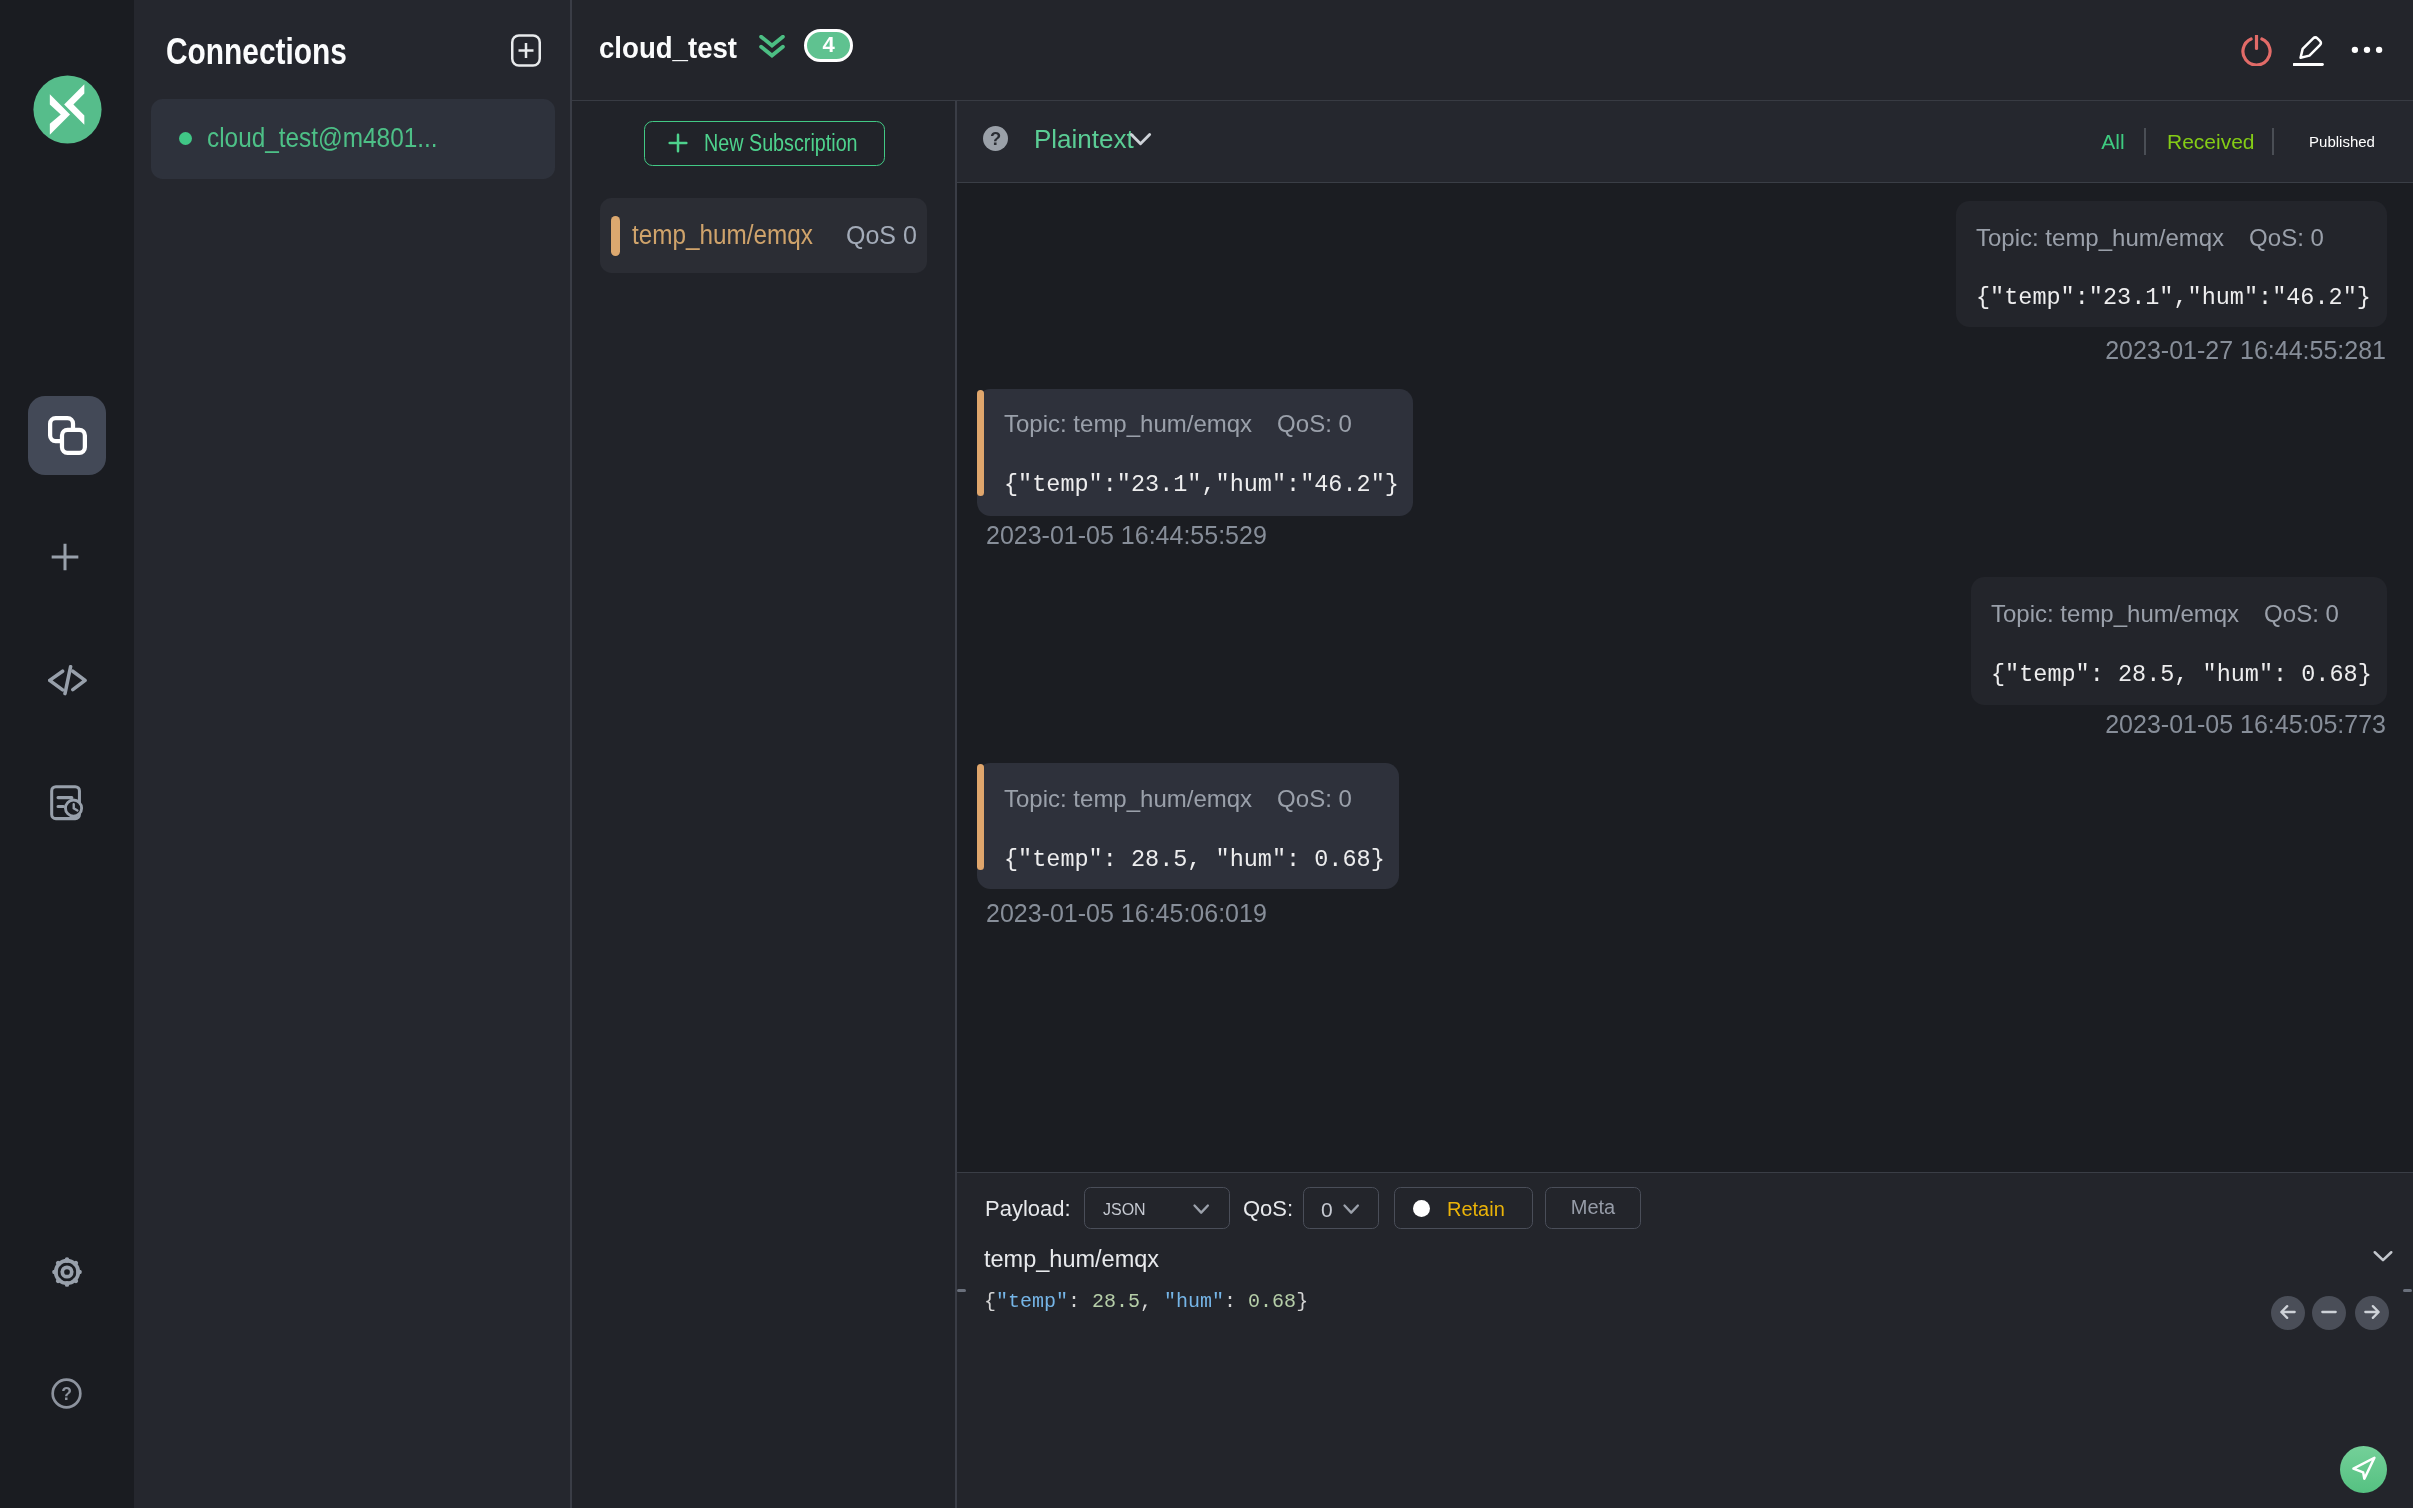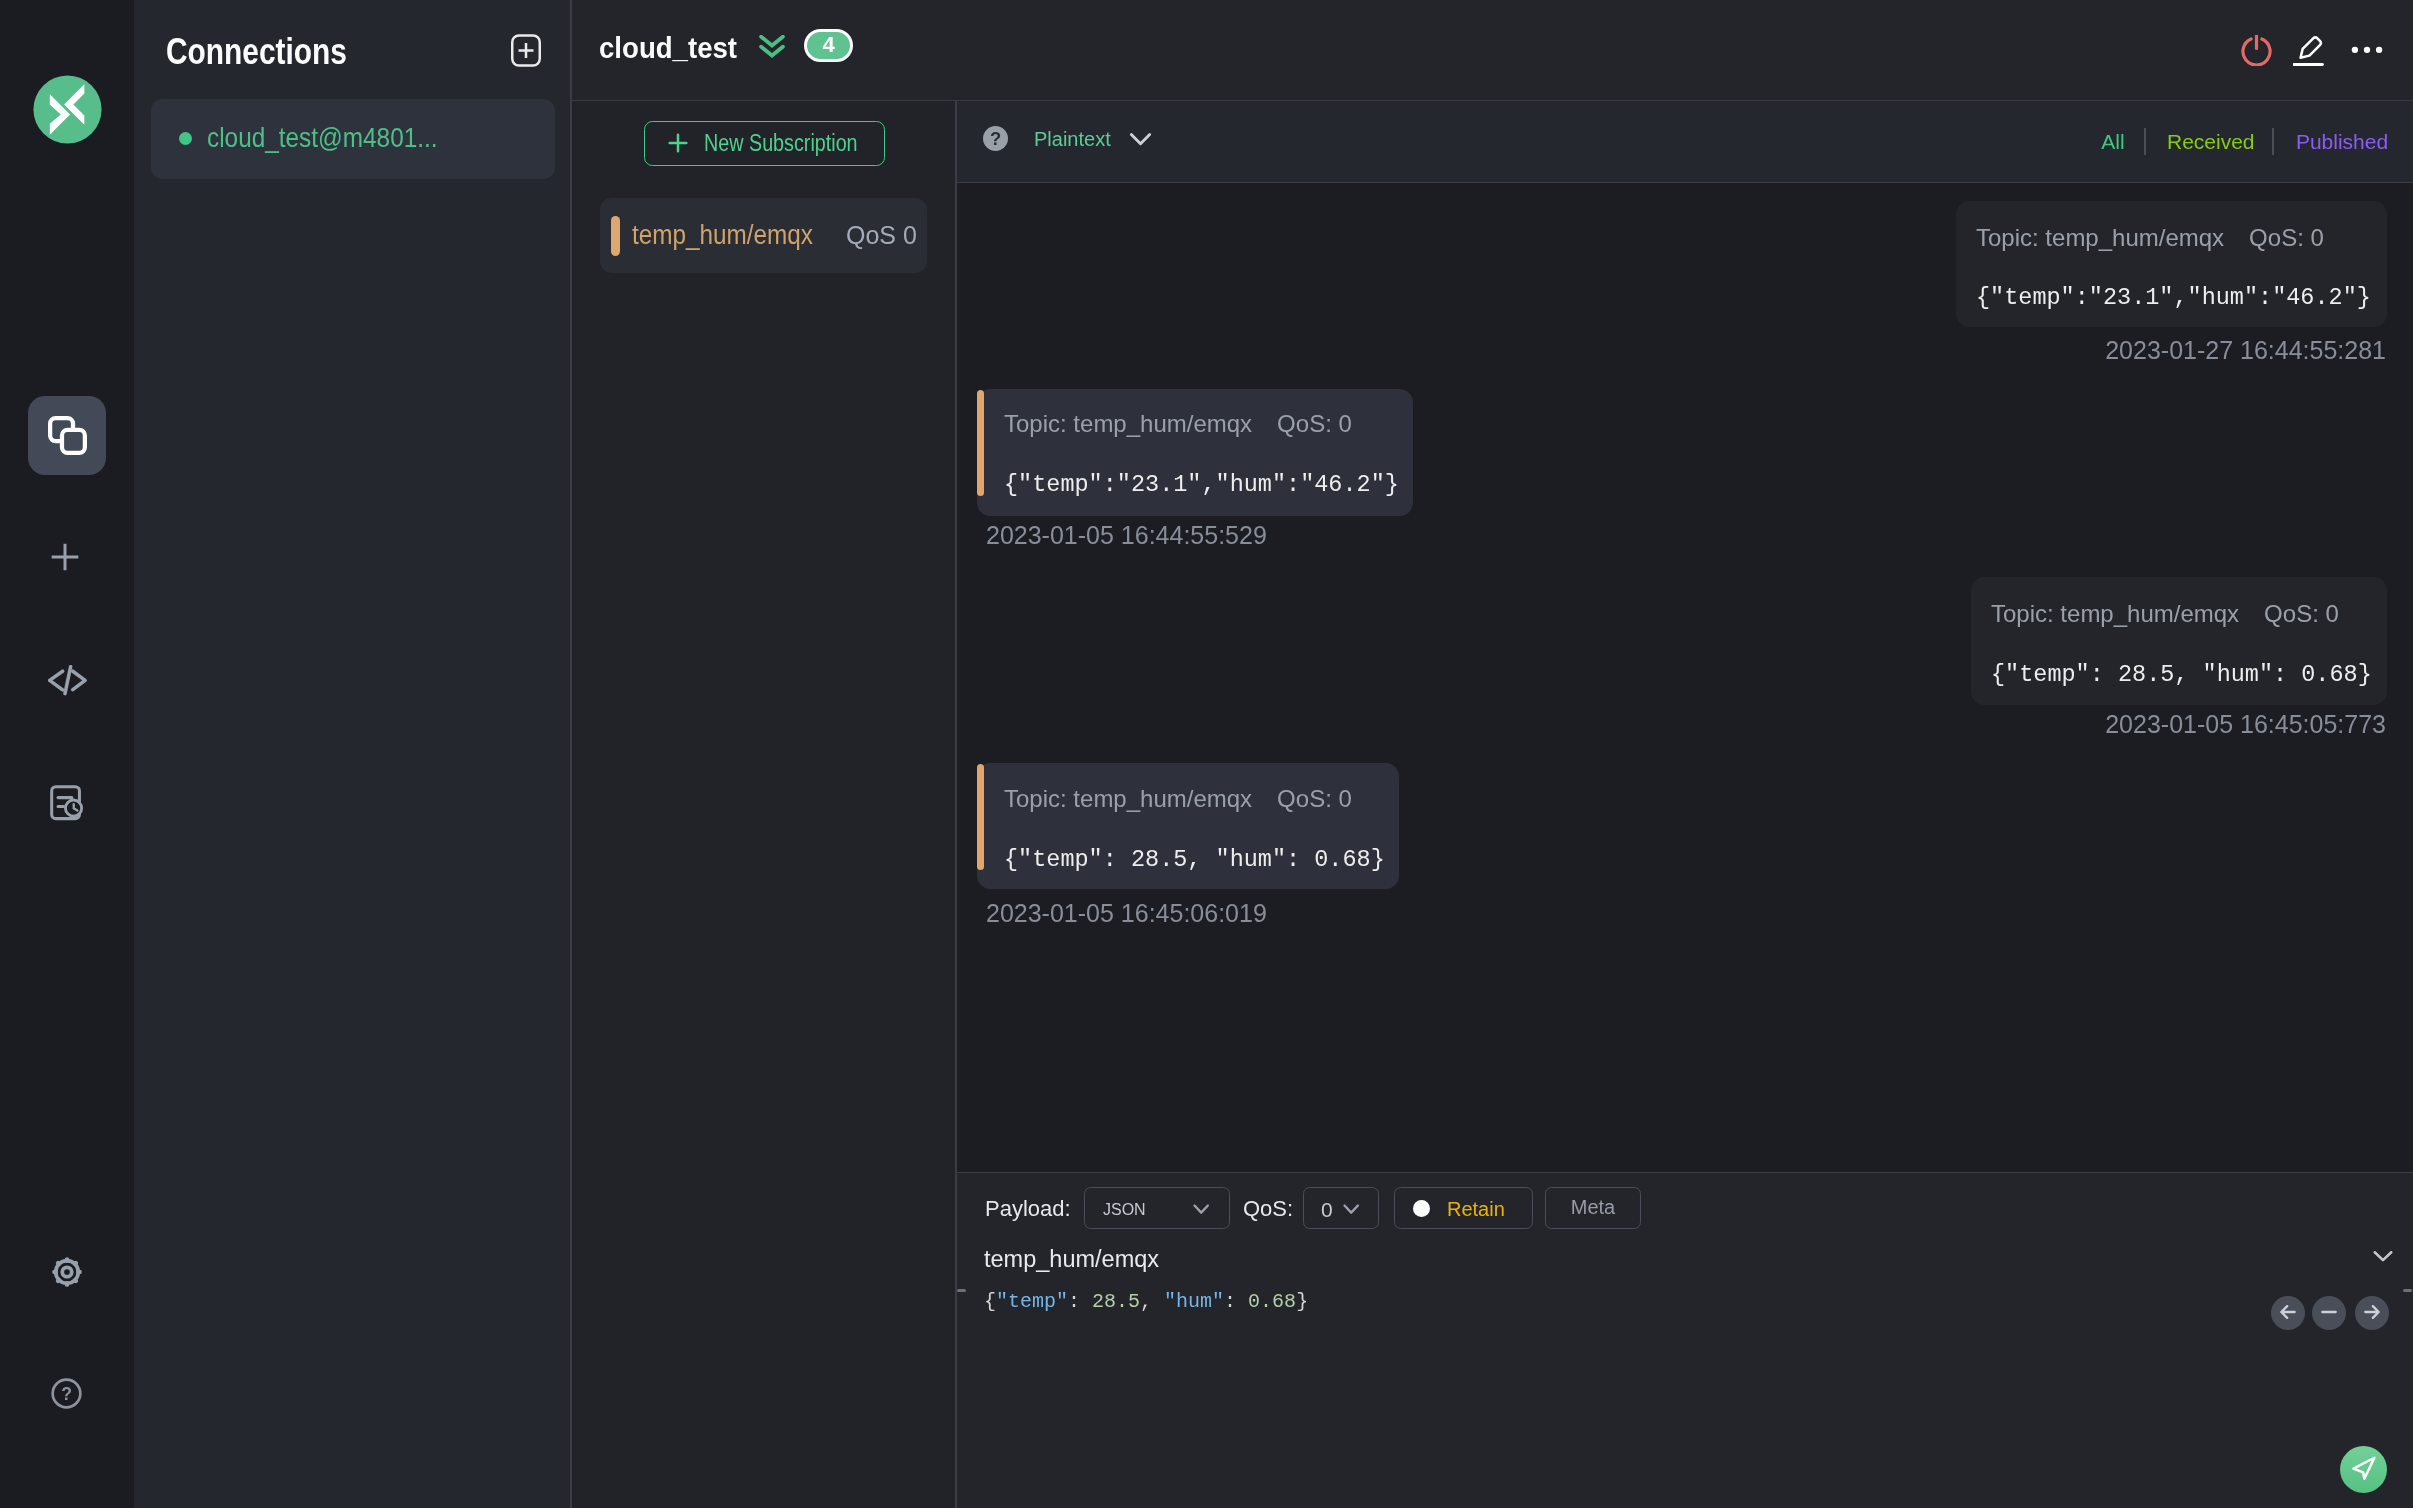--- a/index.html
+++ b/index.html
@@ -111,29 +111,29 @@
 
 <div class="abs" style="left:600px;top:198px;width:327px;height:75px;background:#2b2d34;border-radius:11.7px"></div>
 <div class="abs" style="left:611px;top:216px;width:9.2px;height:40px;background:#dca86f;border-radius:5px"></div>
 <div class="abs" style="left:632px;top:220px;width:218px;height:30px;line-height:30px;font-size:27px;color:#cfa36b;white-space:nowrap;transform:scaleX(0.9);transform-origin:0 0">temp_hum/emqx</div>
 <div class="abs" style="left:846px;top:222px;width:75px;height:27px;line-height:27px;font-size:25px;color:#a3abb8;white-space:nowrap">QoS 0</div>
 
 <div class="abs" style="left:955px;top:101px;width:1.7px;height:1407px;background:#3a3d46"></div>
 
 <div class="abs" id="toolbar" style="left:957px;top:101px;width:1456px;height:82px;background:#25272e;border-bottom:1.7px solid #3a3e46"></div>
 <div class="abs" style="left:983px;top:126px;width:25px;height:25px;border-radius:50%;background:#9aa0a8;text-align:center;line-height:25px;font-size:18.4px;font-weight:bold;color:#2a2d33">?</div>
-<div class="abs" style="left:1034px;top:126px;width:117px;height:27px;line-height:27px;font-size:20px;color:#5bcd95">Plaintext</div>
+<div class="abs" style="left:1034px;top:126px;width:117px;height:27px;line-height:27px;font-size:26px;color:#5bcd95">Plaintext</div>
 <svg class="abs" style="left:1128px;top:132px" width="25" height="15" viewBox="0 0 30 18">
   <path d="M4 3 L15 14 L26 3" stroke="#ced2d8" stroke-width="3.4" fill="none" stroke-linecap="round" stroke-linejoin="round"></path>
 </svg>
 <div class="abs" style="left:2091px;top:128px;width:44px;height:27px;line-height:27px;font-size:21px;color:#3ecb80;text-align:center">All</div>
 <div class="abs" style="left:2144px;top:128px;width:1.7px;height:27px;background:#4a4e55"></div>
 <div class="abs" style="left:2167px;top:128px;width:85px;height:27px;line-height:27px;font-size:21px;color:#84cc16;text-align:center">Received</div>
 <div class="abs" style="left:2272px;top:128px;width:1.7px;height:27px;background:#4a4e55"></div>
-<div class="abs" style="left:2294px;top:128px;width:96px;height:27px;line-height:27px;font-size:21px;color:#8b5cf6;text-align:center">Published</div>
+<div class="abs" style="left:2294px;top:128px;width:96px;height:27px;line-height:27px;font-size:15px;color:#ffffff;text-align:center">Published</div>
 
 <div class="abs" id="messages" style="left:957px;top:184px;width:1456px;height:989px;background:#1b1d22"></div>
 
 <div class="abs" style="left:1956px;top:201px;width:431px;height:126px;background:#23252b;border-radius:13.4px"></div>
 <div class="abs" style="left:1976px;top:225px;height:25px;line-height:25px;font-size:24px;color:#9aa0aa;white-space:nowrap">Topic: temp_hum/emqx<span style="display:inline-block;width:25px"></span>QoS: 0</div>
 <div class="abs mono" style="left:1976px;top:284px;height:27px;line-height:27px;font-size:23.5px;color:#ededee">{"temp":"23.1","hum":"46.2"}</div>
 <div class="abs" style="left:2051px;top:339px;width:335px;height:23.5px;line-height:23.5px;font-size:25px;color:#878e99;text-align:right;white-space:nowrap">2023-01-27 16:44:55:281</div>
 
 <div class="abs" style="left:977px;top:389px;width:436px;height:127px;background:#2e313b;border-radius:13.4px"></div>
 <div class="abs" style="left:977px;top:390px;width:6.7px;height:106px;background:#e0a66c;border-radius:4.2px"></div>

